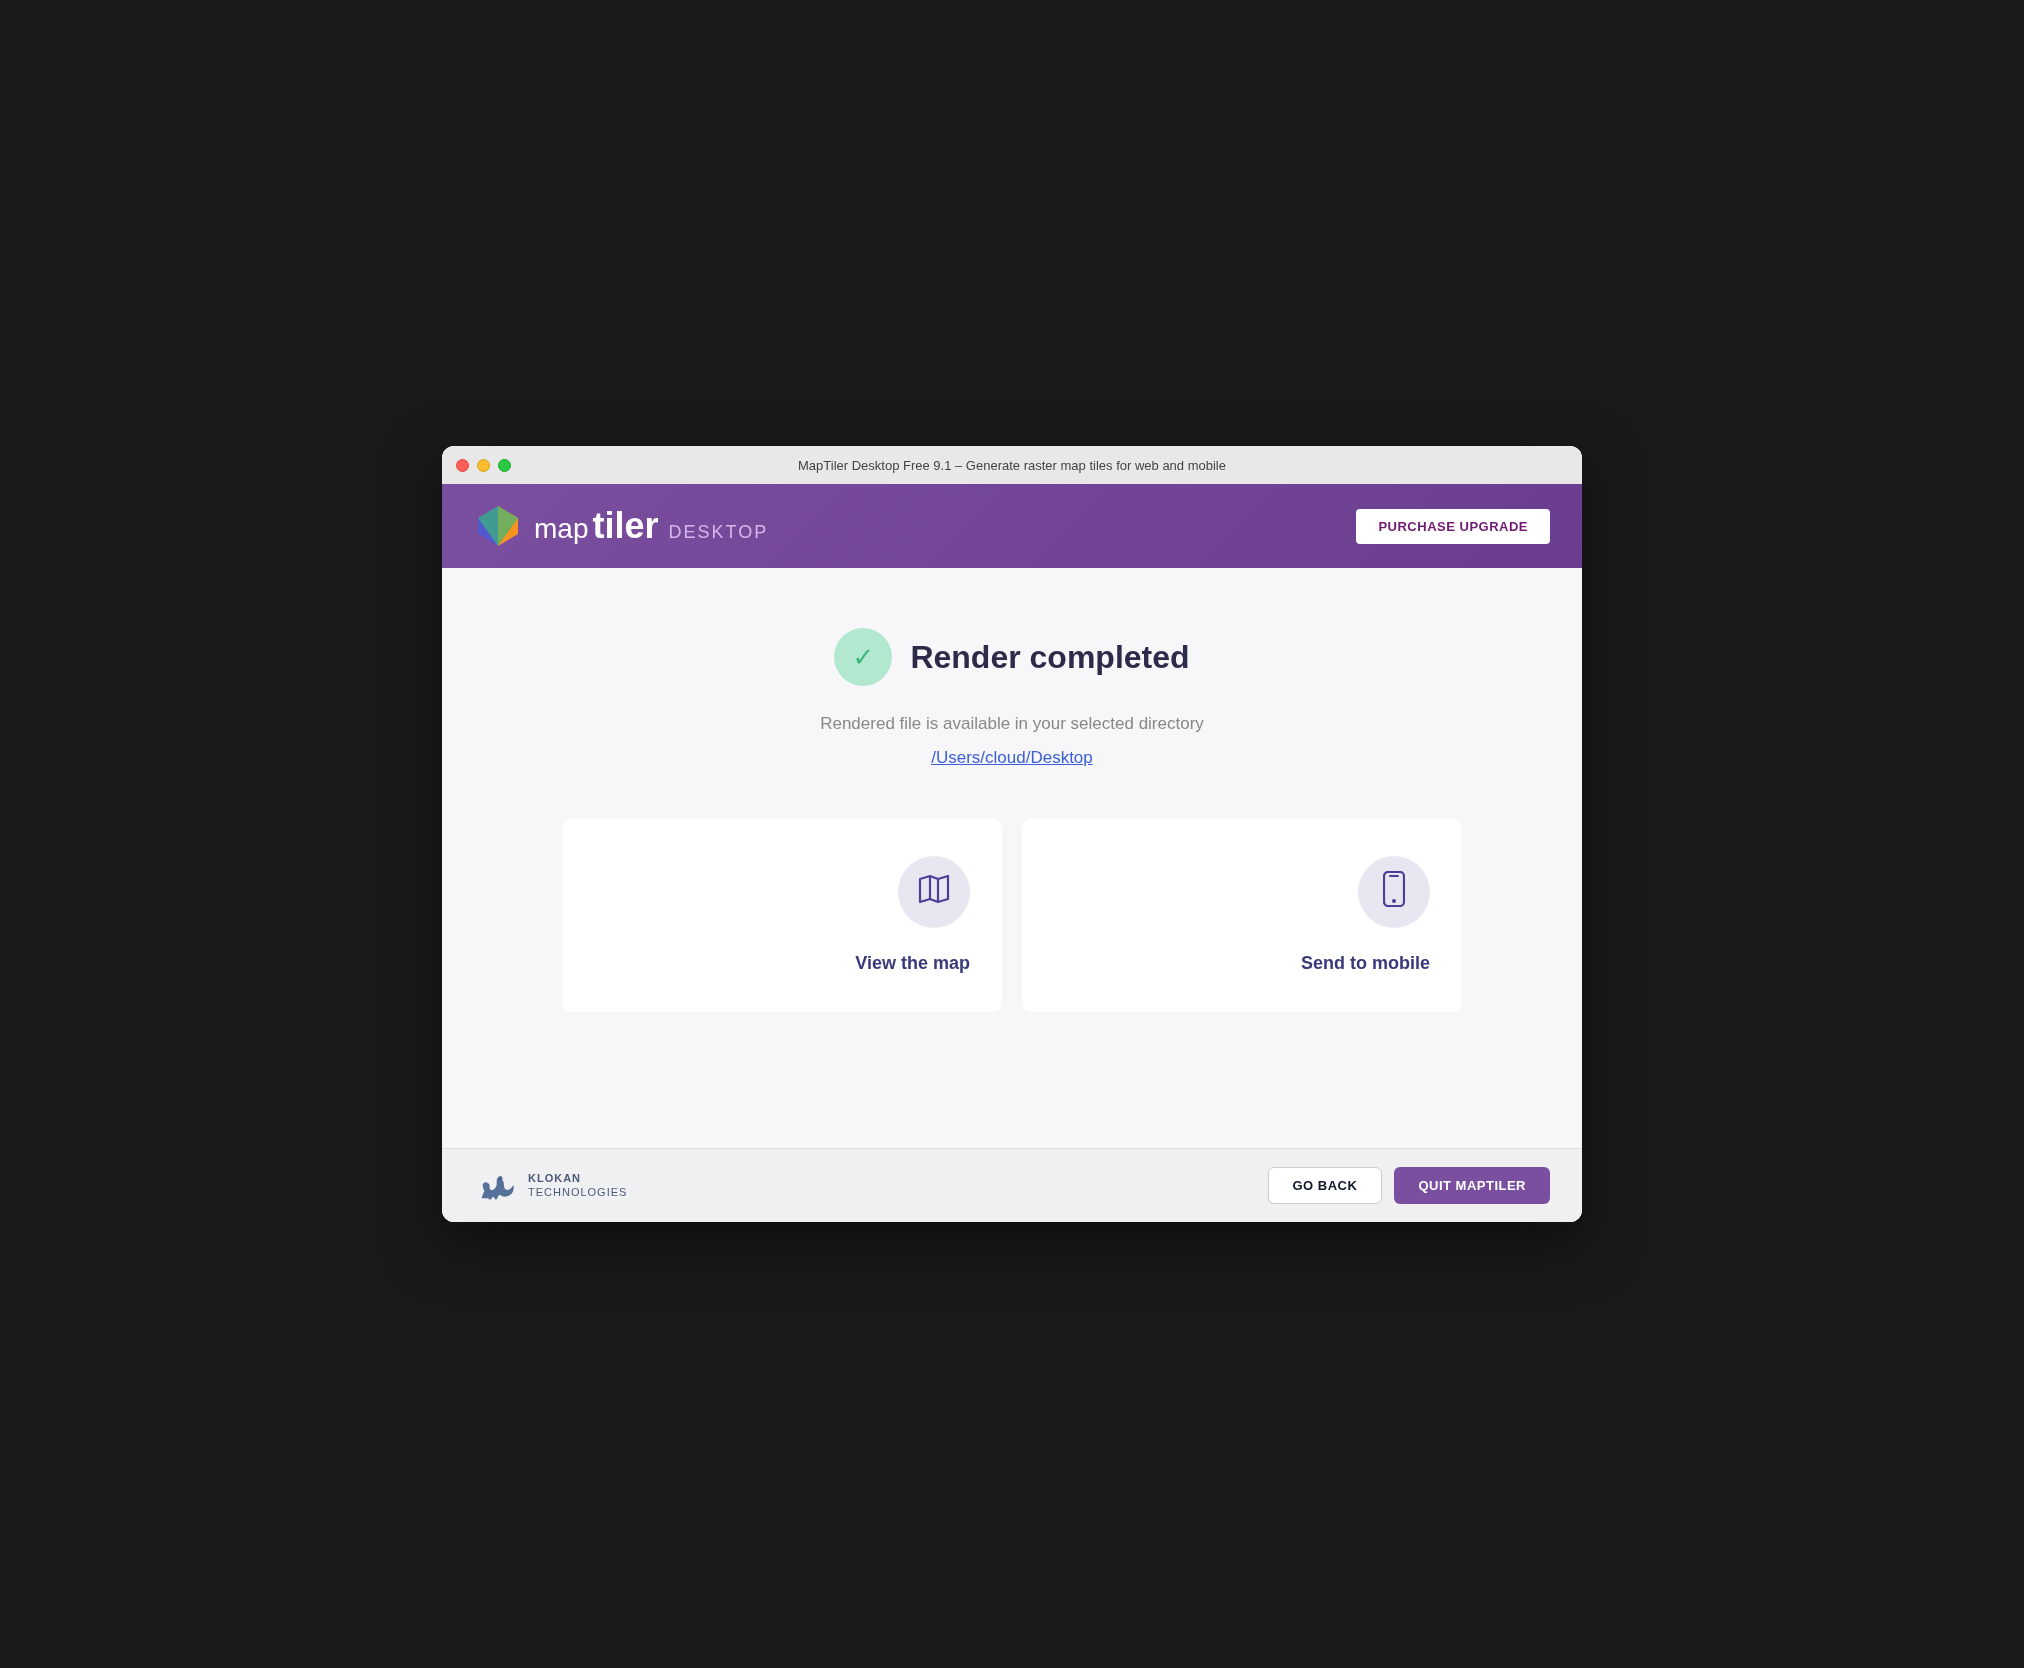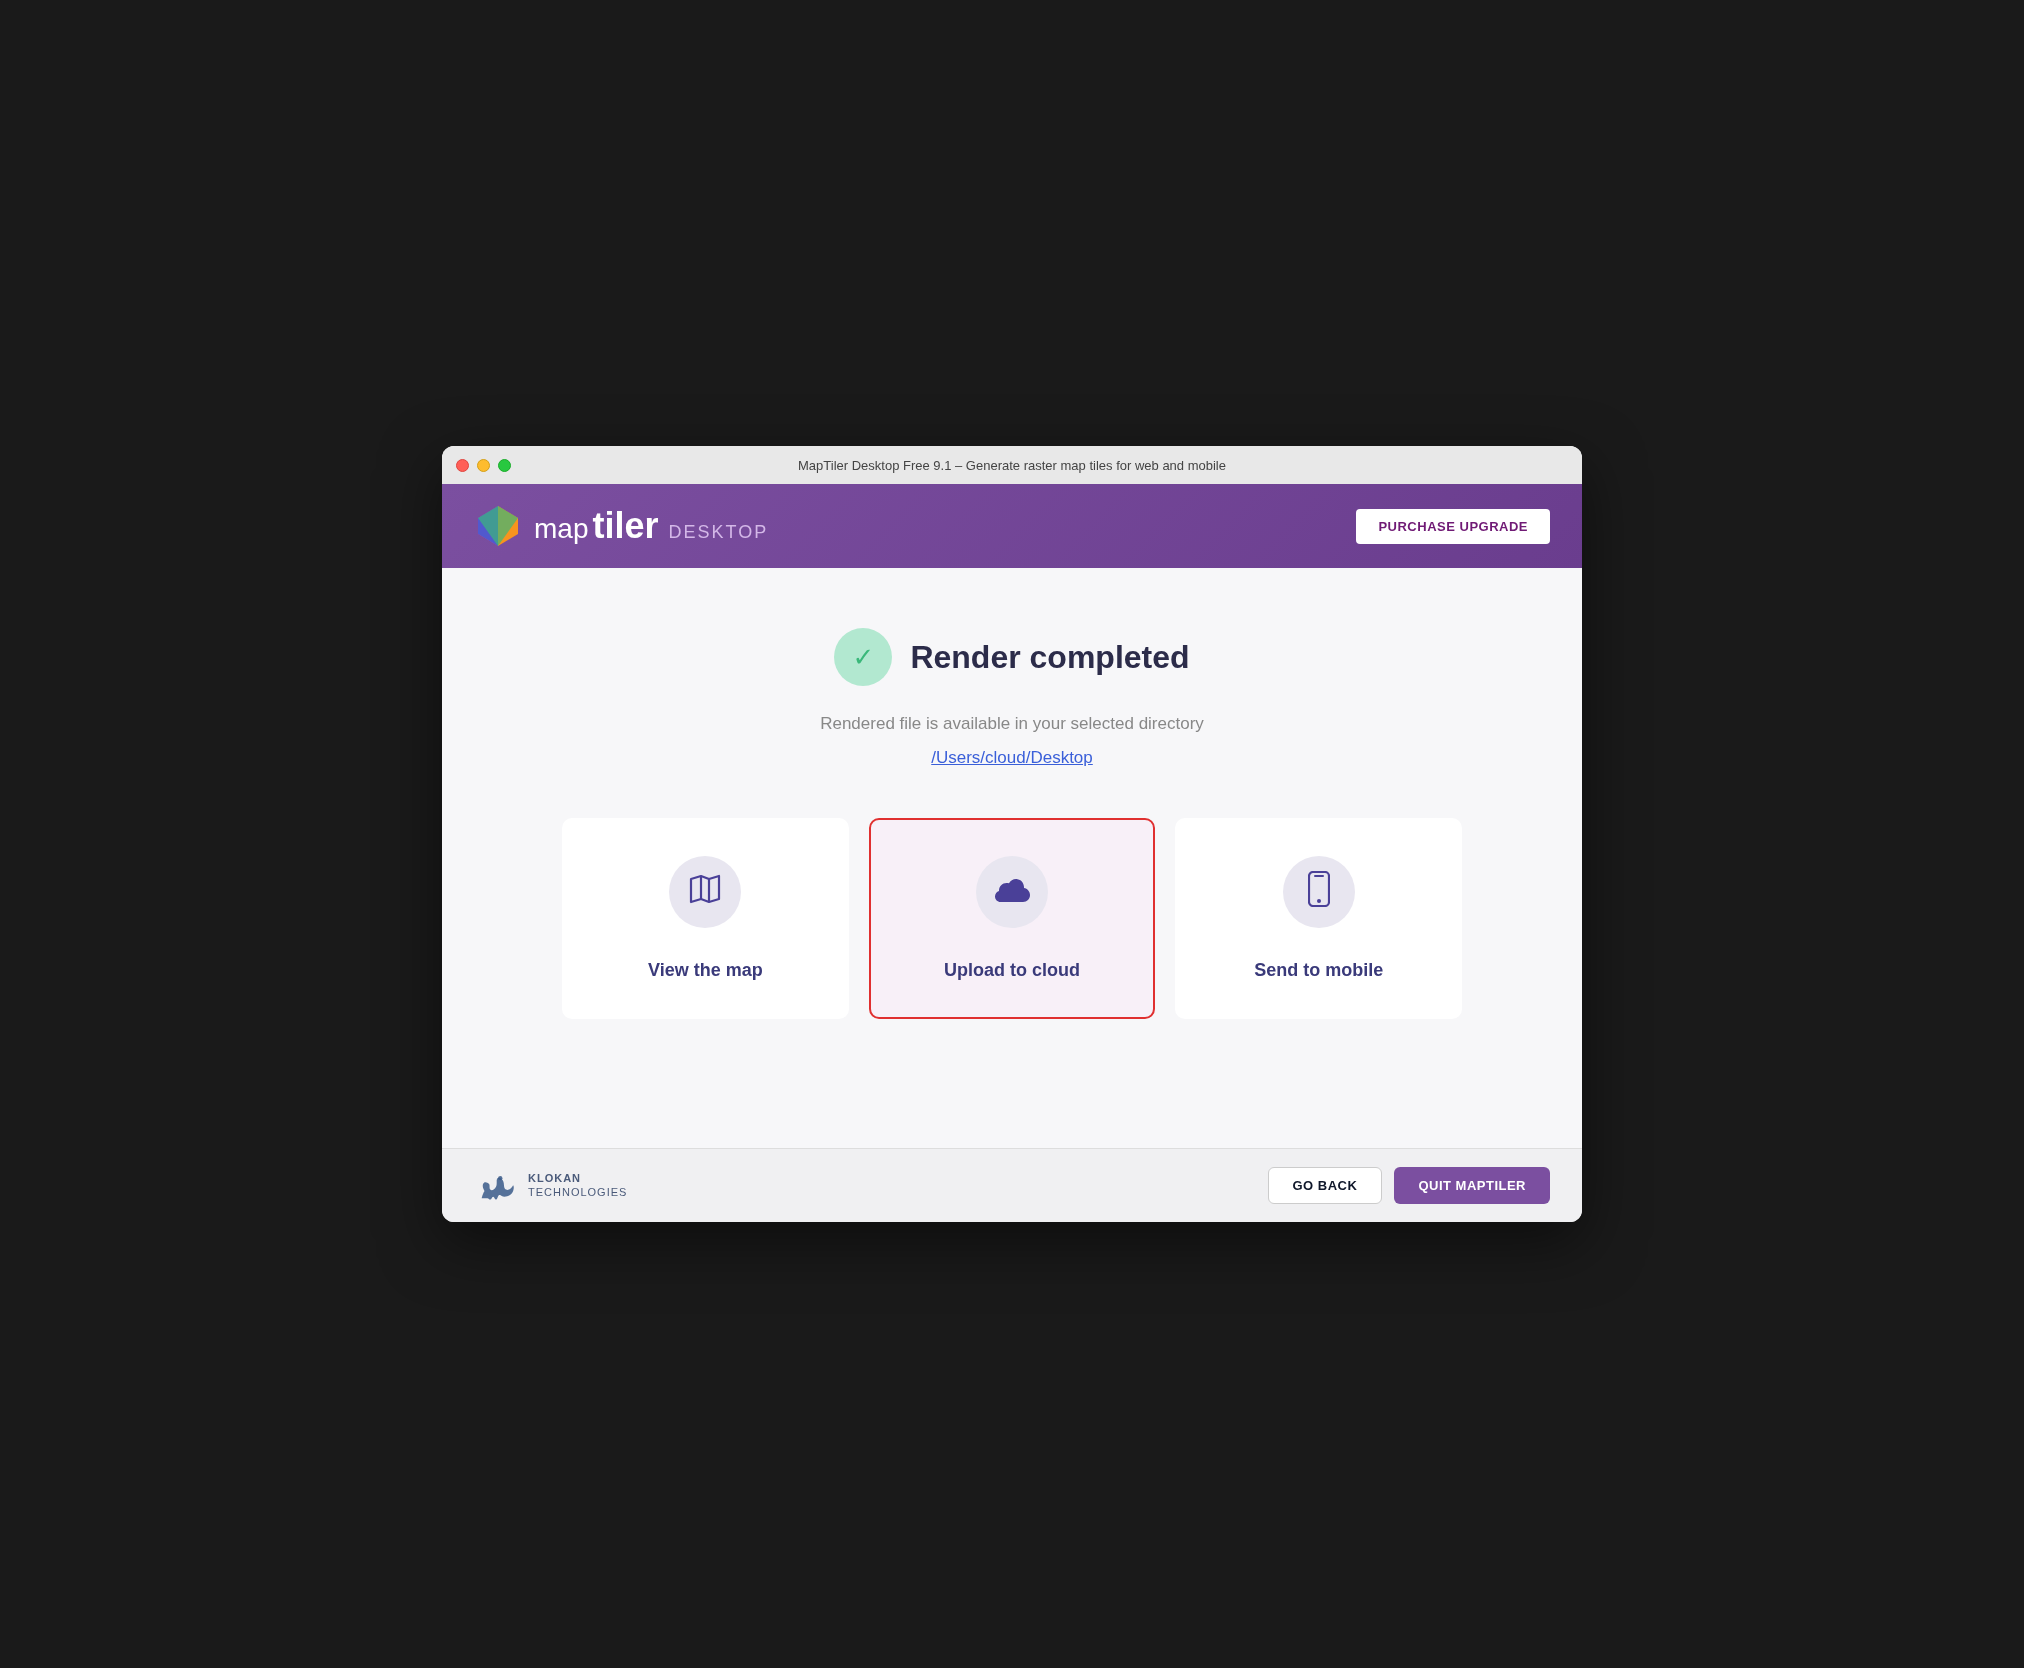--- a/index.html
+++ b/index.html
@@ -157,22 +157,22 @@
       width: 100%;
       max-width: 900px;
     }
     .card {
       background: #fff;
       border-radius: 10px;
       padding: 36px 30px;
       flex: 1;
       display: flex;
       flex-direction: column;
-      align-items: center;
-      gap: 32px;
+      align-items: flex-end;
+      gap: 25px;
       cursor: pointer;
       border: 2px solid transparent;
       transition: box-shadow 0.2s;
     }
     .card.active {
       border-color: #e03030;
       background: #f8f0f8;
     }
     .card-icon-circle {
       width: 72px;
@@ -305,30 +305,20 @@
             <svg width="34" height="34" viewBox="0 0 34 34" xmlns="http://www.w3.org/2000/svg">
               <path d="M3 7 L13 4 L21 7 L31 4 L31 27 L21 30 L13 27 L3 30 Z" fill="none" stroke="#4a4098" stroke-width="2.2" stroke-linejoin="round"></path>
               <line x1="13" y1="4" x2="13" y2="27" stroke="#4a4098" stroke-width="2.2"></line>
               <line x1="21" y1="7" x2="21" y2="30" stroke="#4a4098" stroke-width="2.2"></line>
             </svg>
           </span>
         </div>
         <span class="card-label">View the map</span>
       </div>
 
-      <div class="card active">
-        <div class="card-icon-circle">
-          <span class="card-icon">
-            <svg width="38" height="30" viewBox="0 0 38 30" xmlns="http://www.w3.org/2000/svg">
-              <path d="M30 28 C34 28 37 25 37 21 C37 17.5 34.5 14.5 31 14 C31 14 31 13.5 31 13 C31 8.6 27.4 5 23 5 C20 5 17.4 6.7 16 9.2 C15.2 9 14.4 9 13.5 9 C9.4 9 6 12.4 6 16.5 C6 16.7 6 16.9 6 17 C3.7 17.8 2 20 2 22.5 C2 25.5 4.5 28 7.5 28 Z" fill="#4a4098"></path>
-            </svg>
-          </span>
-        </div>
-        <span class="card-label">Upload to cloud</span>
-      </div>
 
       <div class="card">
         <div class="card-icon-circle">
           <span class="card-icon">
             <svg width="22" height="36" viewBox="0 0 22 36" xmlns="http://www.w3.org/2000/svg">
               <rect x="1" y="1" width="20" height="34" rx="4" ry="4" fill="none" stroke="#4a4098" stroke-width="2.2"></rect>
               <line x1="7" y1="5" x2="15" y2="5" stroke="#4a4098" stroke-width="2" stroke-linecap="round"></line>
               <circle cx="11" cy="30" r="2" fill="#4a4098"></circle>
             </svg>
           </span>

